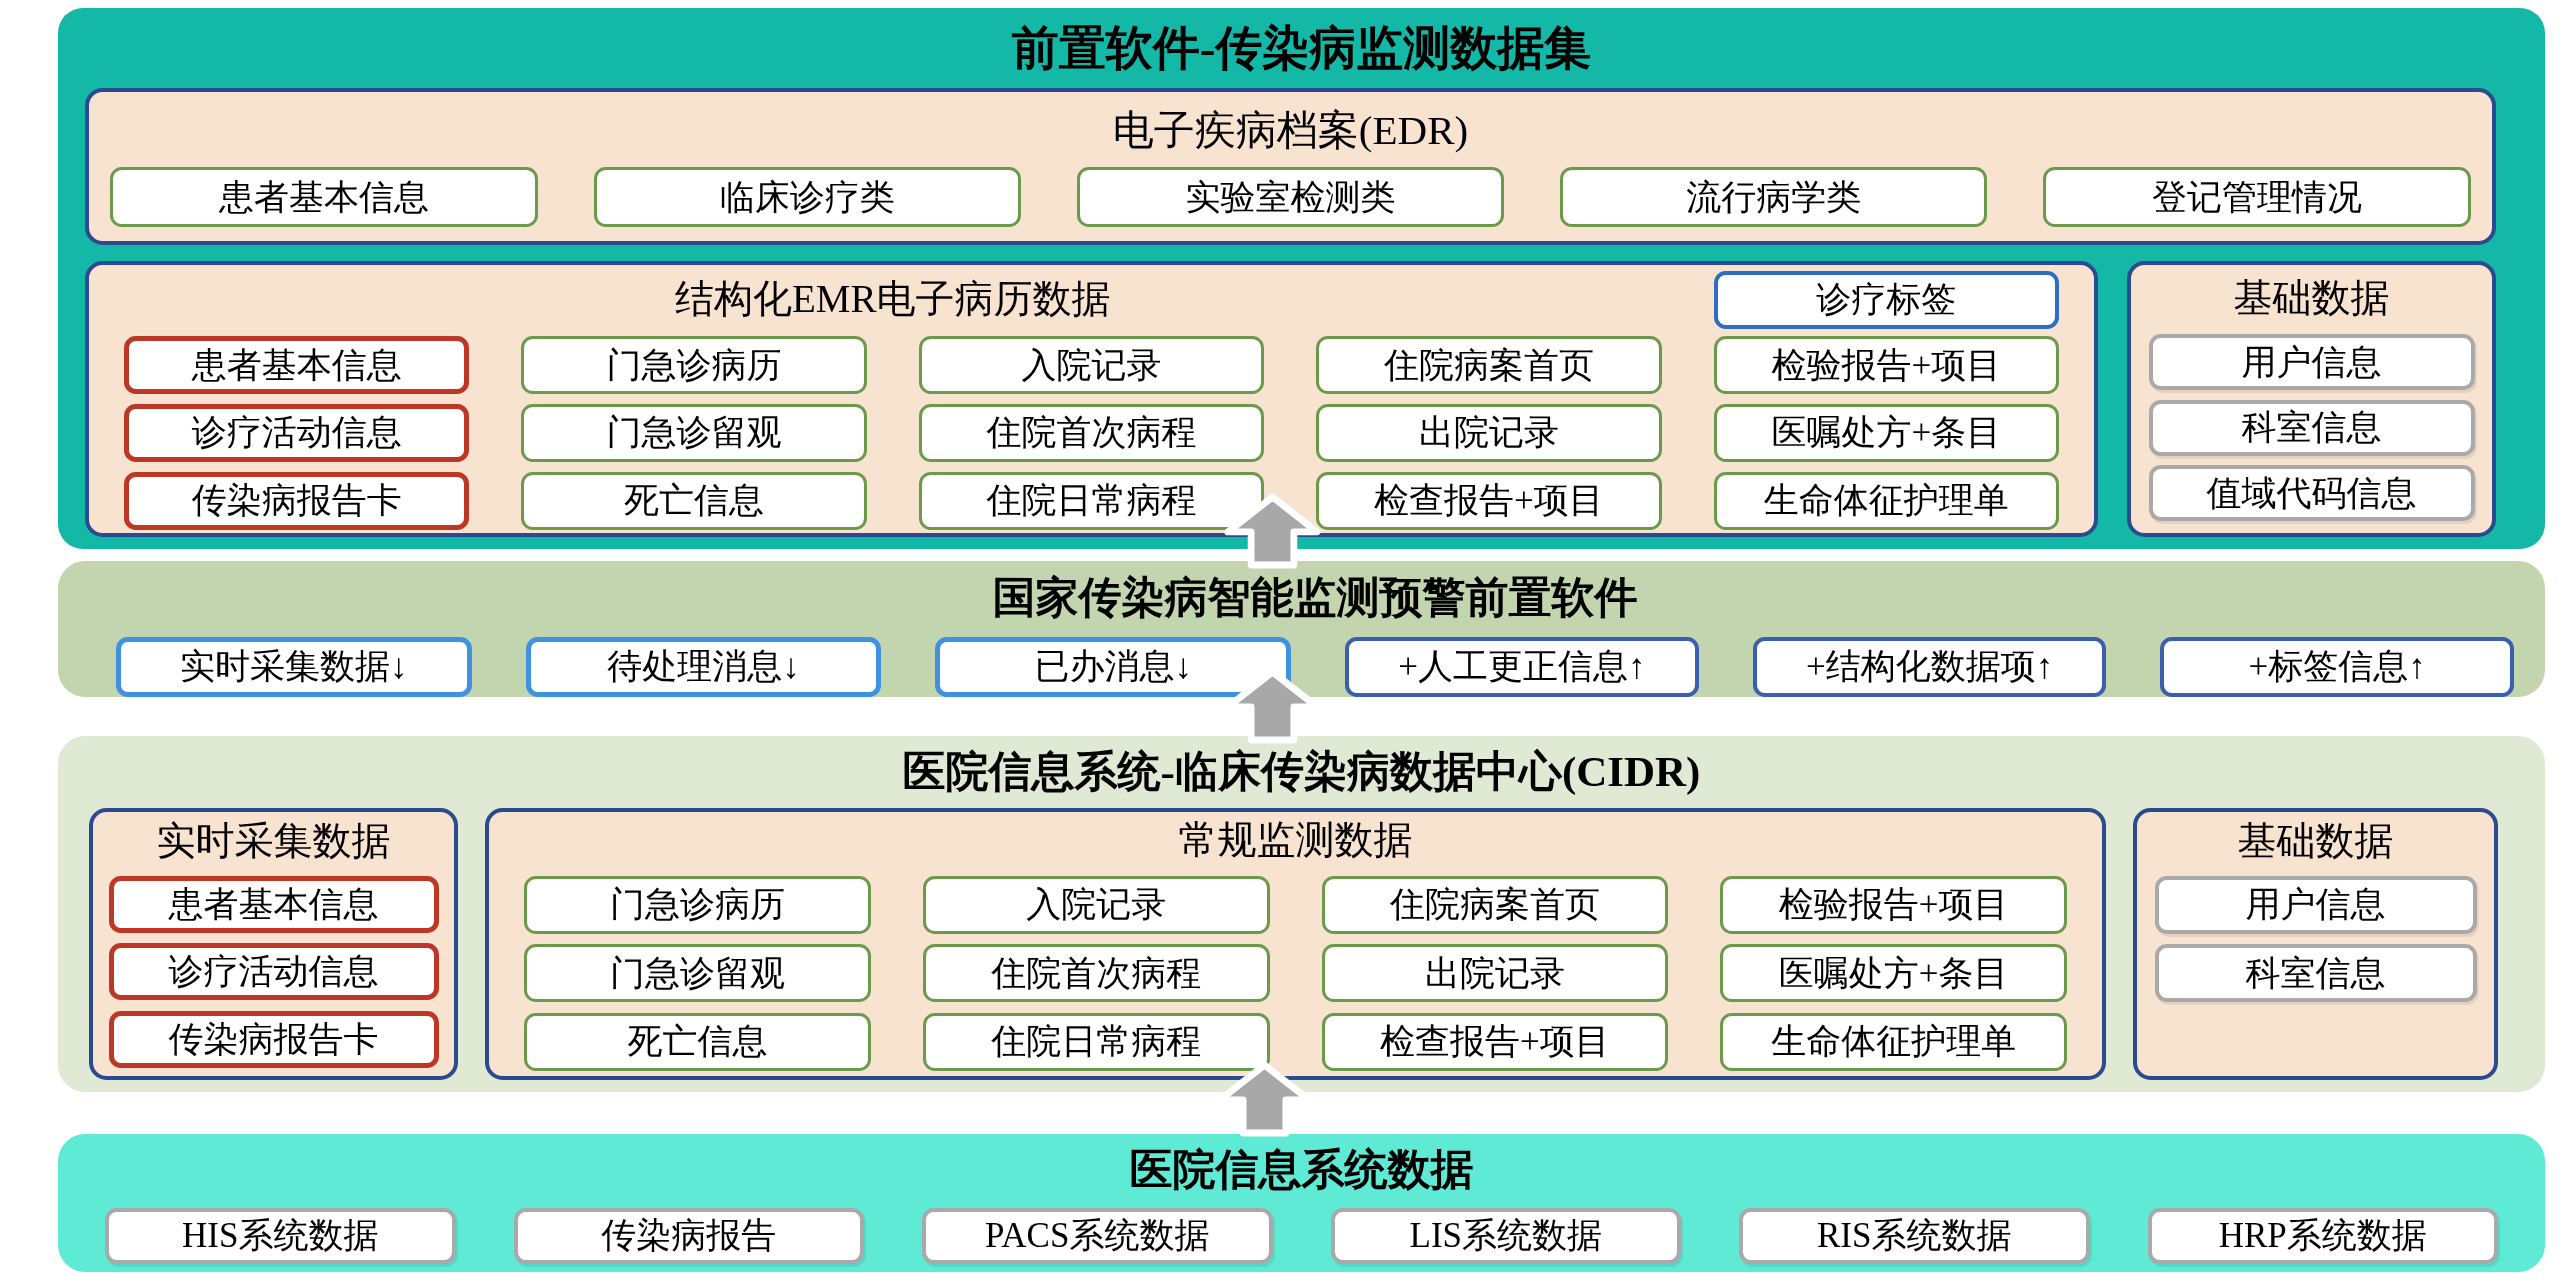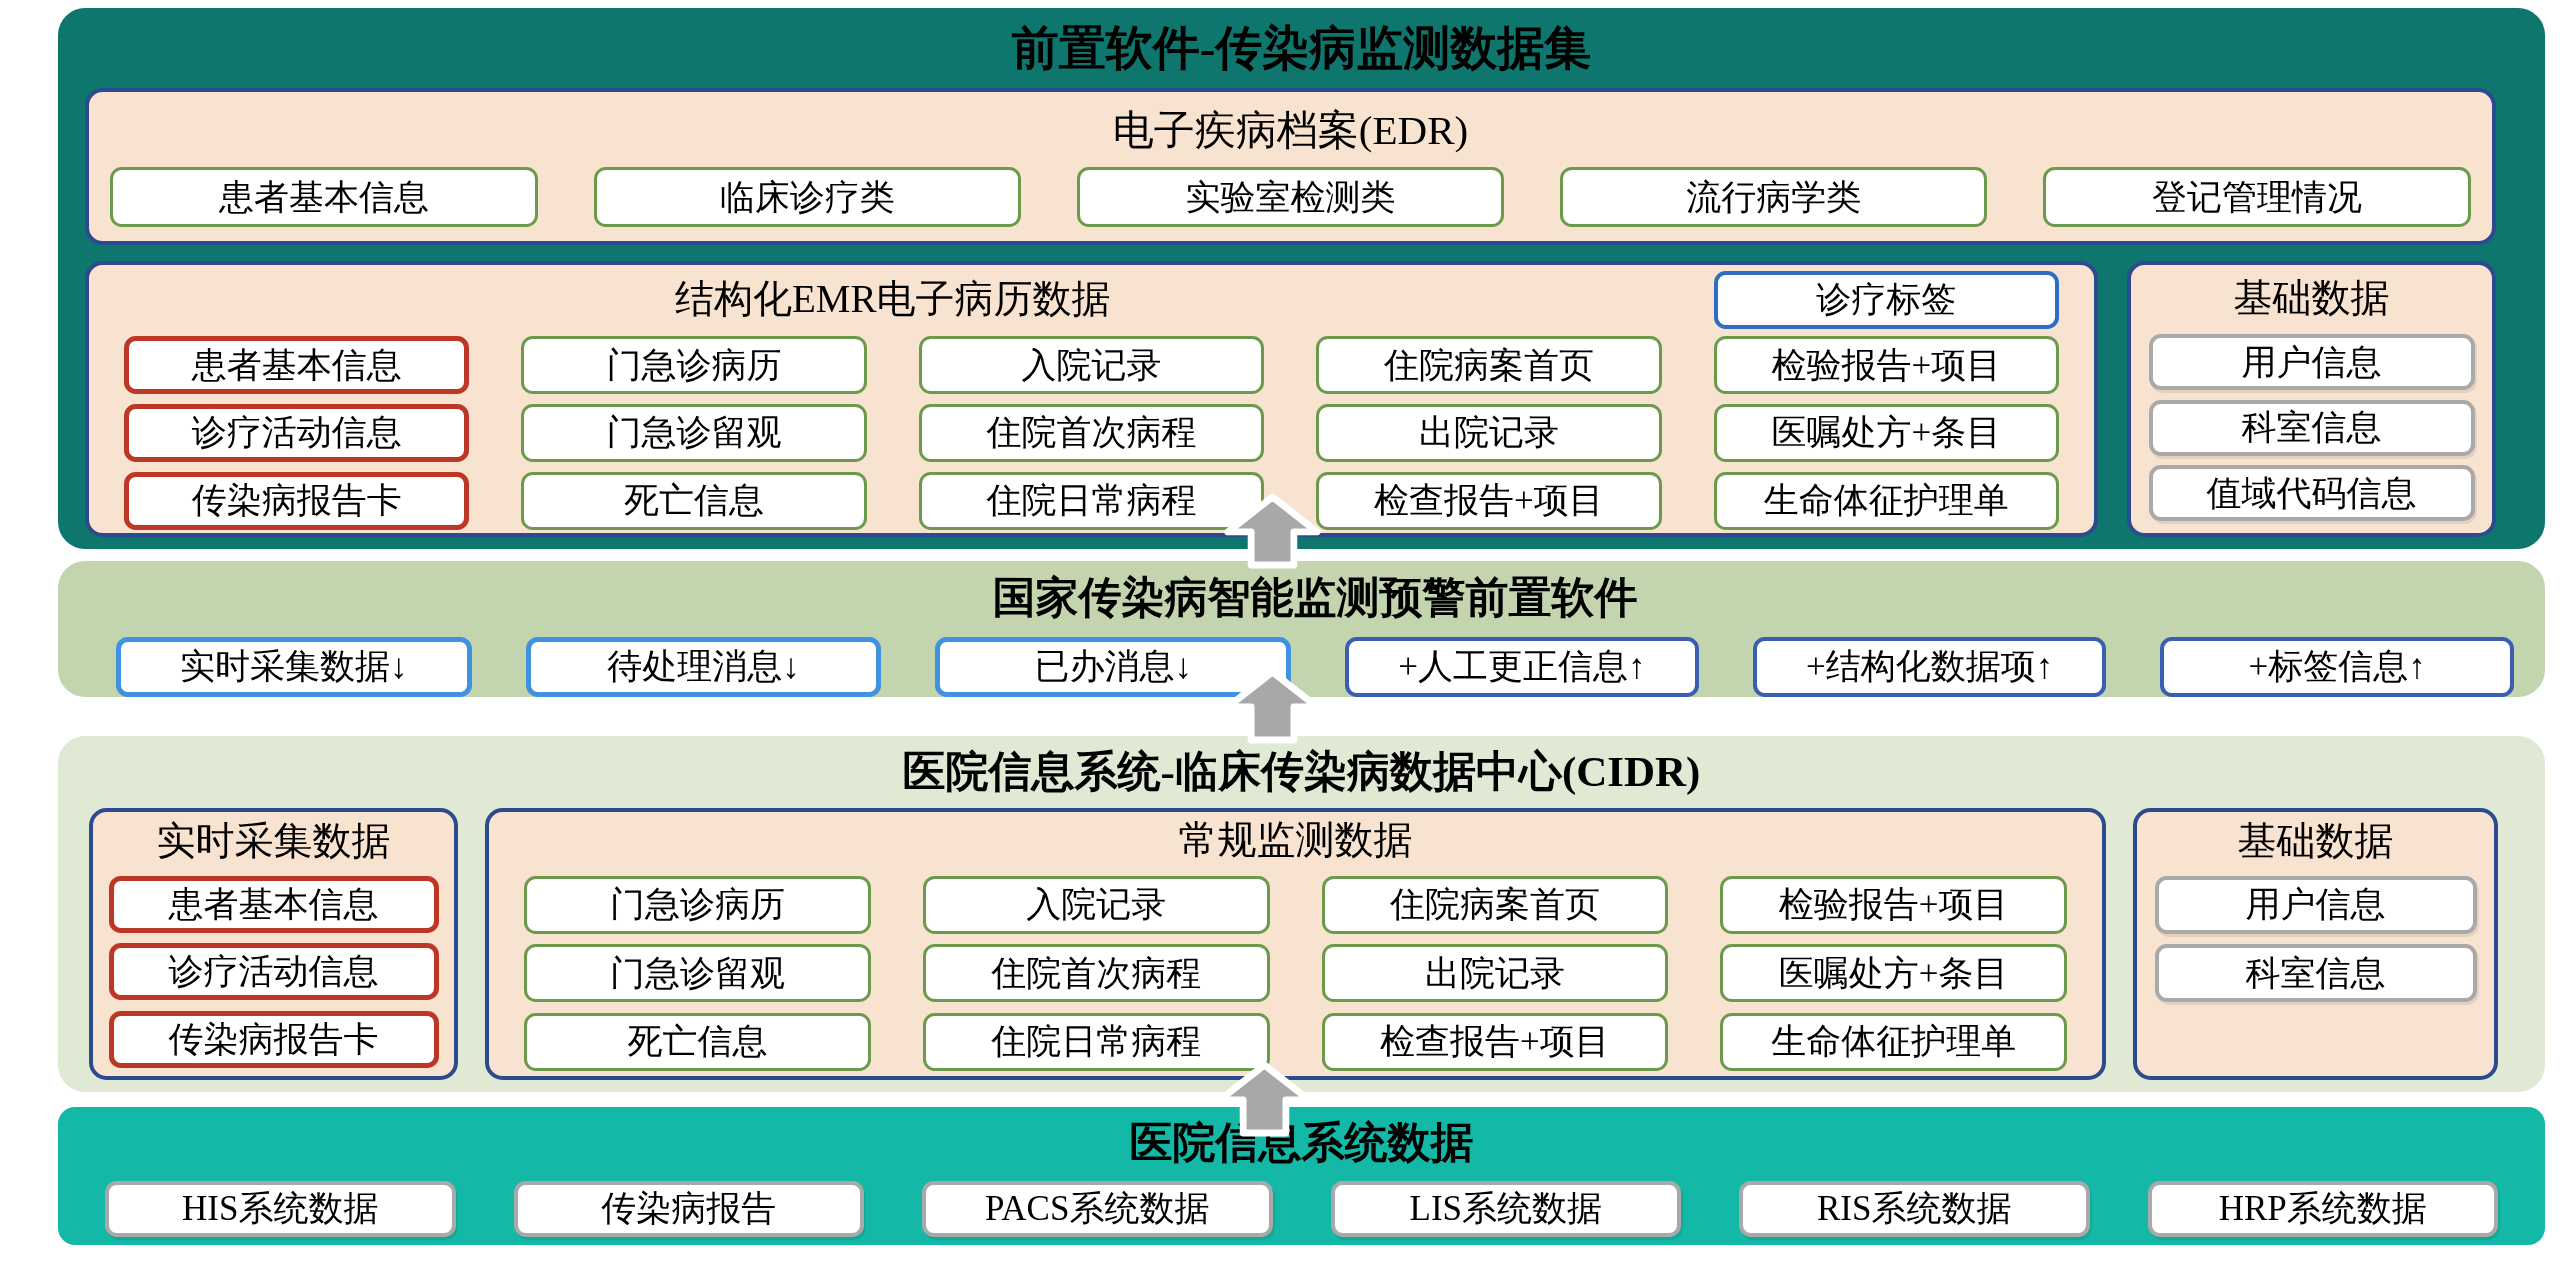--- a/index.html
+++ b/index.html
@@ -1,24 +1,24 @@
 <!DOCTYPE html>
 <html><head>
 <meta charset="utf-8">
 <style>
   * { margin:0; padding:0; box-sizing:border-box; }
   html,body { background:#ffffff; }
   .page { position:relative; width:2576px; height:1278px; background:#ffffff;
           font-family:"Liberation Serif","DejaVu Serif",serif; color:#000; overflow:hidden; }
 
   .band { position:absolute; left:58px; width:2487px; border-radius:27px; }
-  .band-top    { top:7.8px;    height:541px; background:#0f766e; }
+  .band-top    { top:7.8px;    height:541px; background:#14b8a6;border-radius:25px; }
   .band-mid    { top:561px;  height:136px; background:#c3d5ae;padding-left:27px; }
   .band-cidr   { top:736px;  height:356px; background:#dfe9d4; }
-  .band-bottom { top:1107px; height:138px; background:#14b8a6;border-radius:17px; }
+  .band-bottom { top:1134px; height:138px; background:#5eead4; }
 
   .band-title { text-align:center; font-weight:bold; white-space:nowrap; }
   .band-top    .band-title { font-size:47px; line-height:80px; }
   .band-mid    .band-title { font-size:43px; line-height:62px; padding-top:5.8px; }
   .band-cidr   .band-title { font-size:43px; line-height:72px; }
   .band-bottom .band-title { font-size:43px; line-height:64px; padding-top:3.9px; }
 
   .panel { background:#f8e3d1; border:4.9px solid #2b4a90; border-radius:17.5px; }
   .panel-title { text-align:center; font-size:39px; white-space:nowrap; }
 

